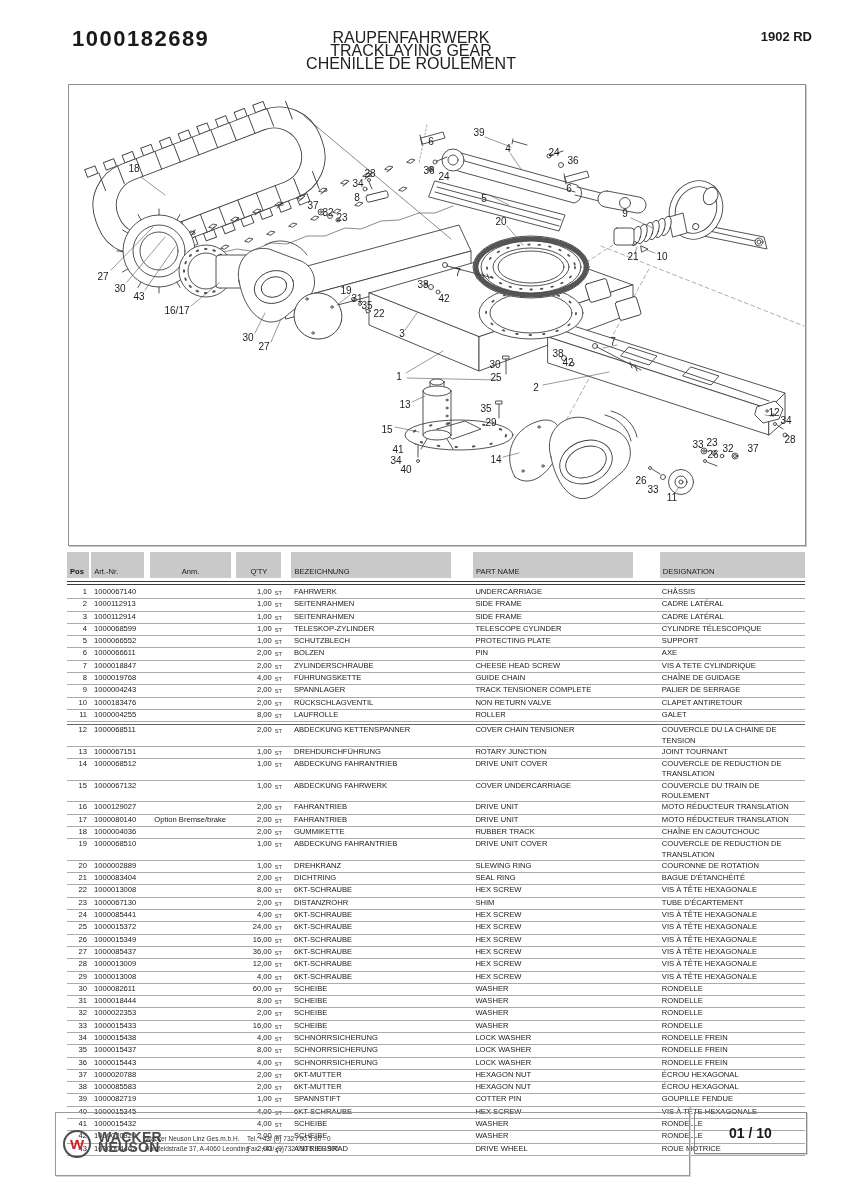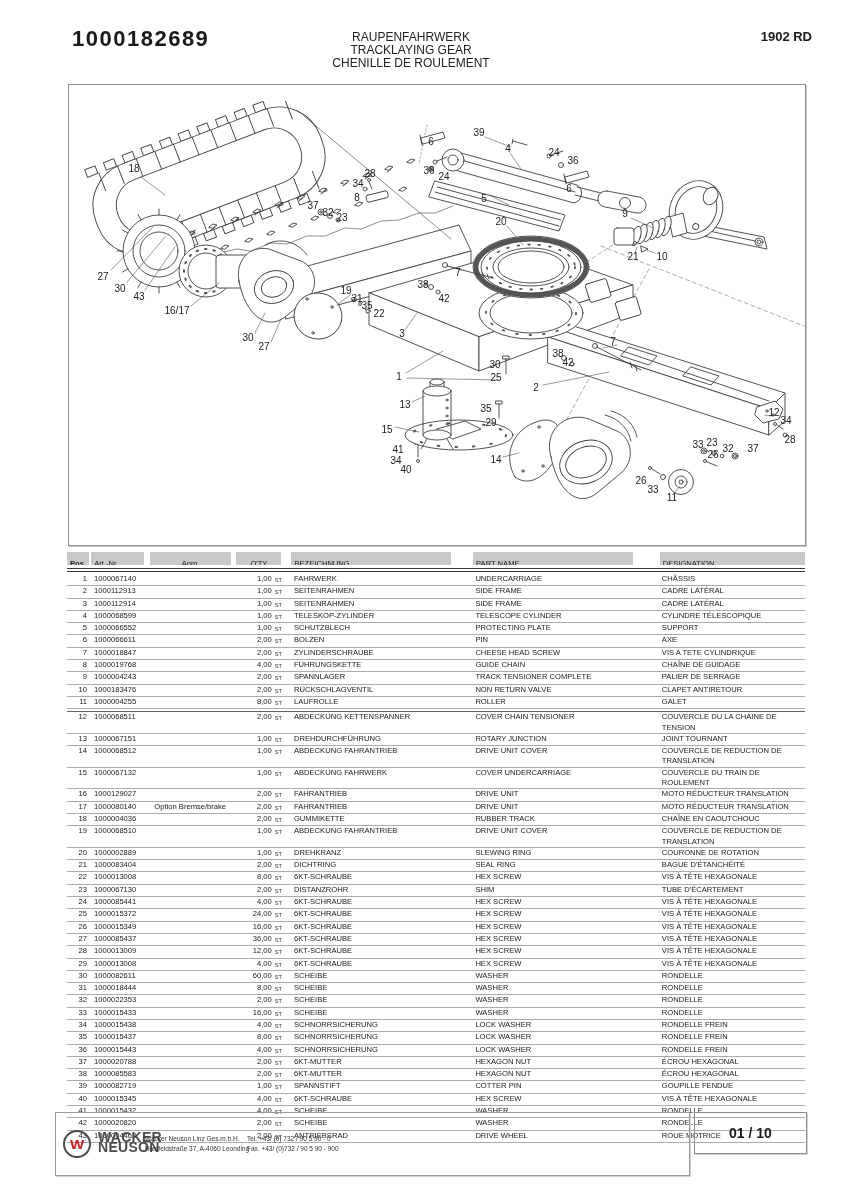--- a/index.html
+++ b/index.html
@@ -1,29 +1,29 @@
 <!DOCTYPE html>
 <html><head>
 <meta charset="utf-8">
 <style>
   html,body{margin:0;padding:0;background:#fff;}
   .page{position:relative;width:842px;height:1191px;background:#fff;overflow:hidden;
         font-family:"Liberation Sans",sans-serif;color:#1a1a1a;}
   
   .doc-number{position:absolute;left:72px;top:26px;font-size:22px;font-weight:bold;letter-spacing:1.5px;}
-  .title-block{position:absolute;left:261px;top:31px;width:300px;text-align:center;font-size:12px;line-height:13px;color:#222;}
+  .title-block{position:absolute;left:261px;top:31px;width:300px;text-align:center;font-size:16px;line-height:13px;color:#222;}
   .doc-code{position:absolute;right:30px;top:29px;font-size:13px;font-weight:bold;}
   
   .diagram-frame{position:absolute;left:68px;top:84px;width:736px;height:460px;
                  border:1px solid #8f8f8f;box-shadow:1px 1px 0 #c9c9c9;background:#fff;}
   .diagram-frame svg{display:block;}
   
   .parts-table{position:absolute;left:67px;top:552px;width:738px;font-size:7.6px;}
   .thead{display:flex;}
-  .hbox{background:#c9c9c9;height:13px;line-height:13px;padding:5px 3px;box-sizing:border-box;white-space:nowrap;overflow:hidden;}
+  .hbox{background:#c9c9c9;height:13px;line-height:13px;padding:13px 3px;box-sizing:border-box;white-space:nowrap;overflow:hidden;}
   .col-pos{width:23px;}
   .col-art{width:55px;margin-left:2px;}
   .col-anm{width:85px;margin-left:6px;text-align:center;}
   .col-qty{width:47px;margin-left:5px;}
   .hbox.col-qty{text-align:center;}
   .col-bez{width:167px;margin-left:10px;}
   .col-part{width:167px;margin-left:22px;}
   .col-des{width:152px;margin-left:27px;}
   .thead .col-pos{font-weight:bold;}
   .head-rule{height:2px;border-top:1px solid #3a3a3a;border-bottom:1px solid #3a3a3a;margin-top:3px;}

